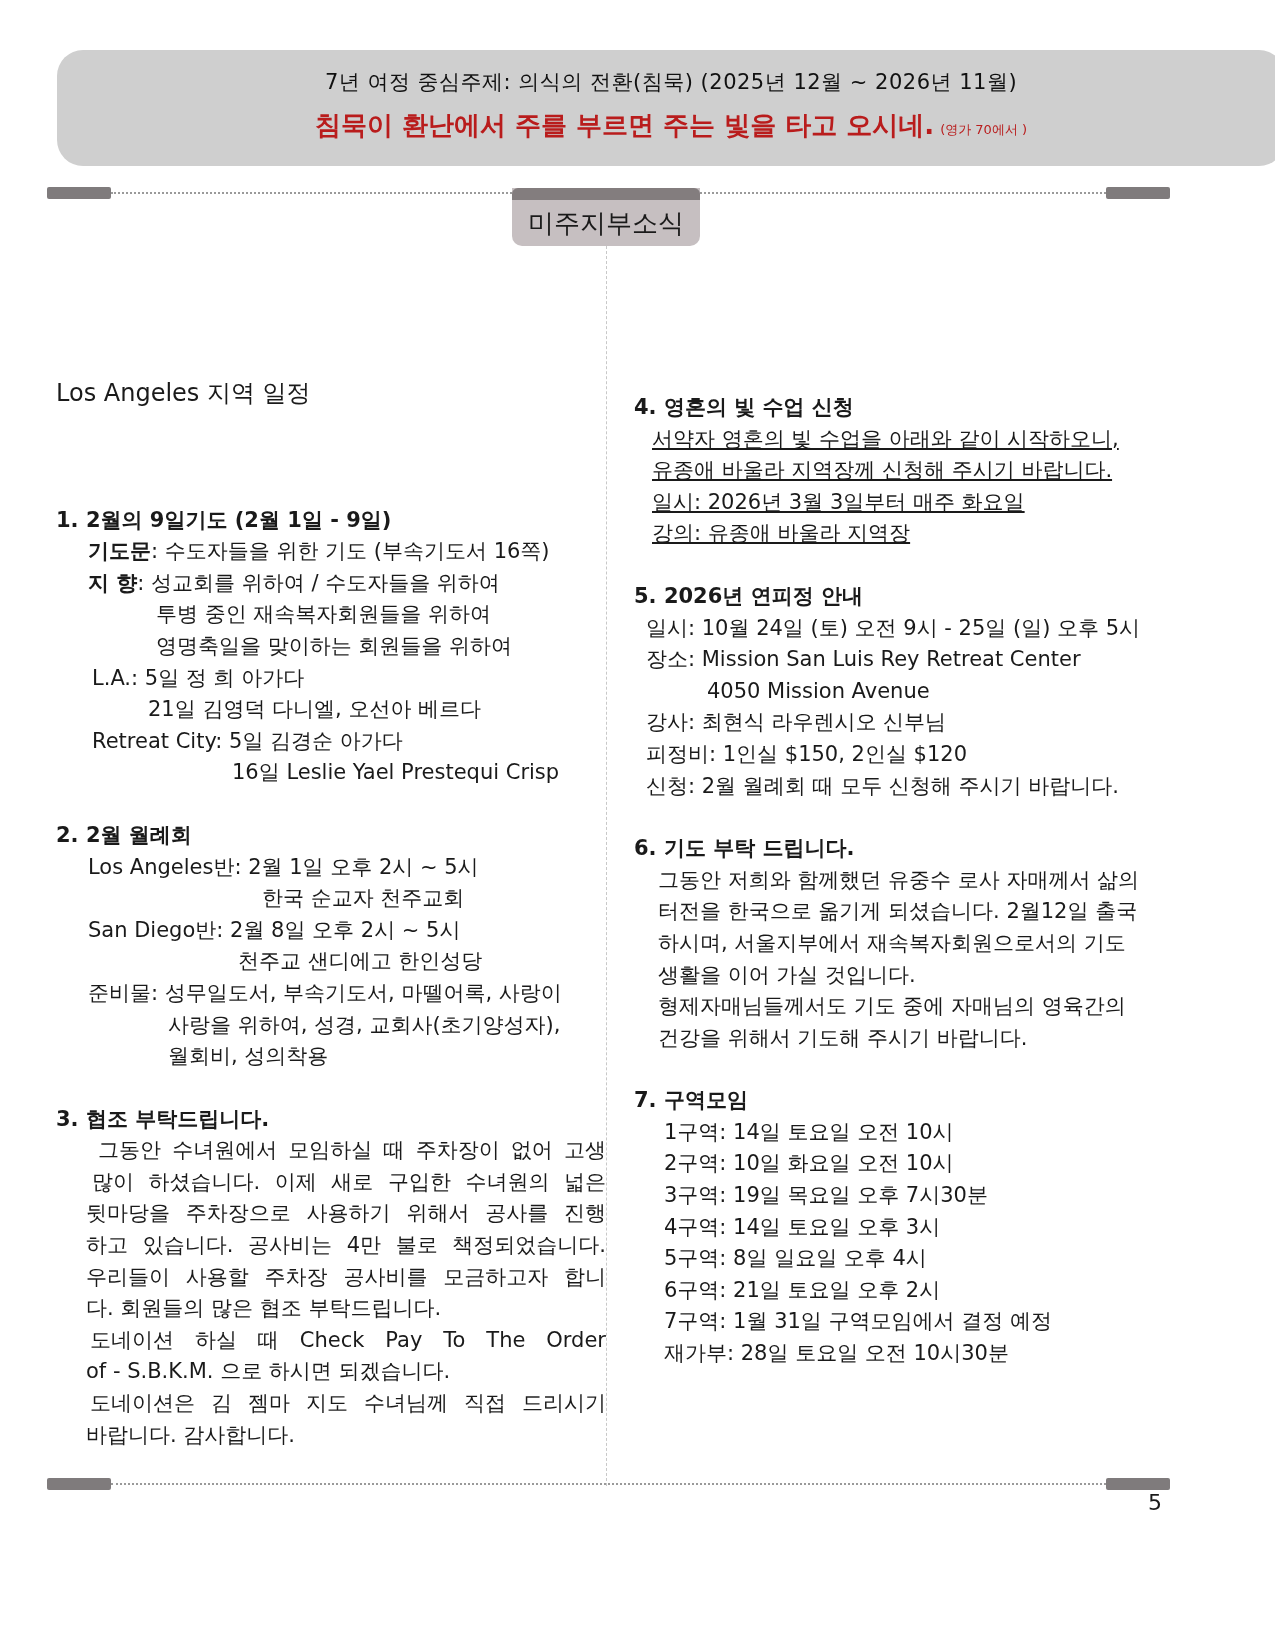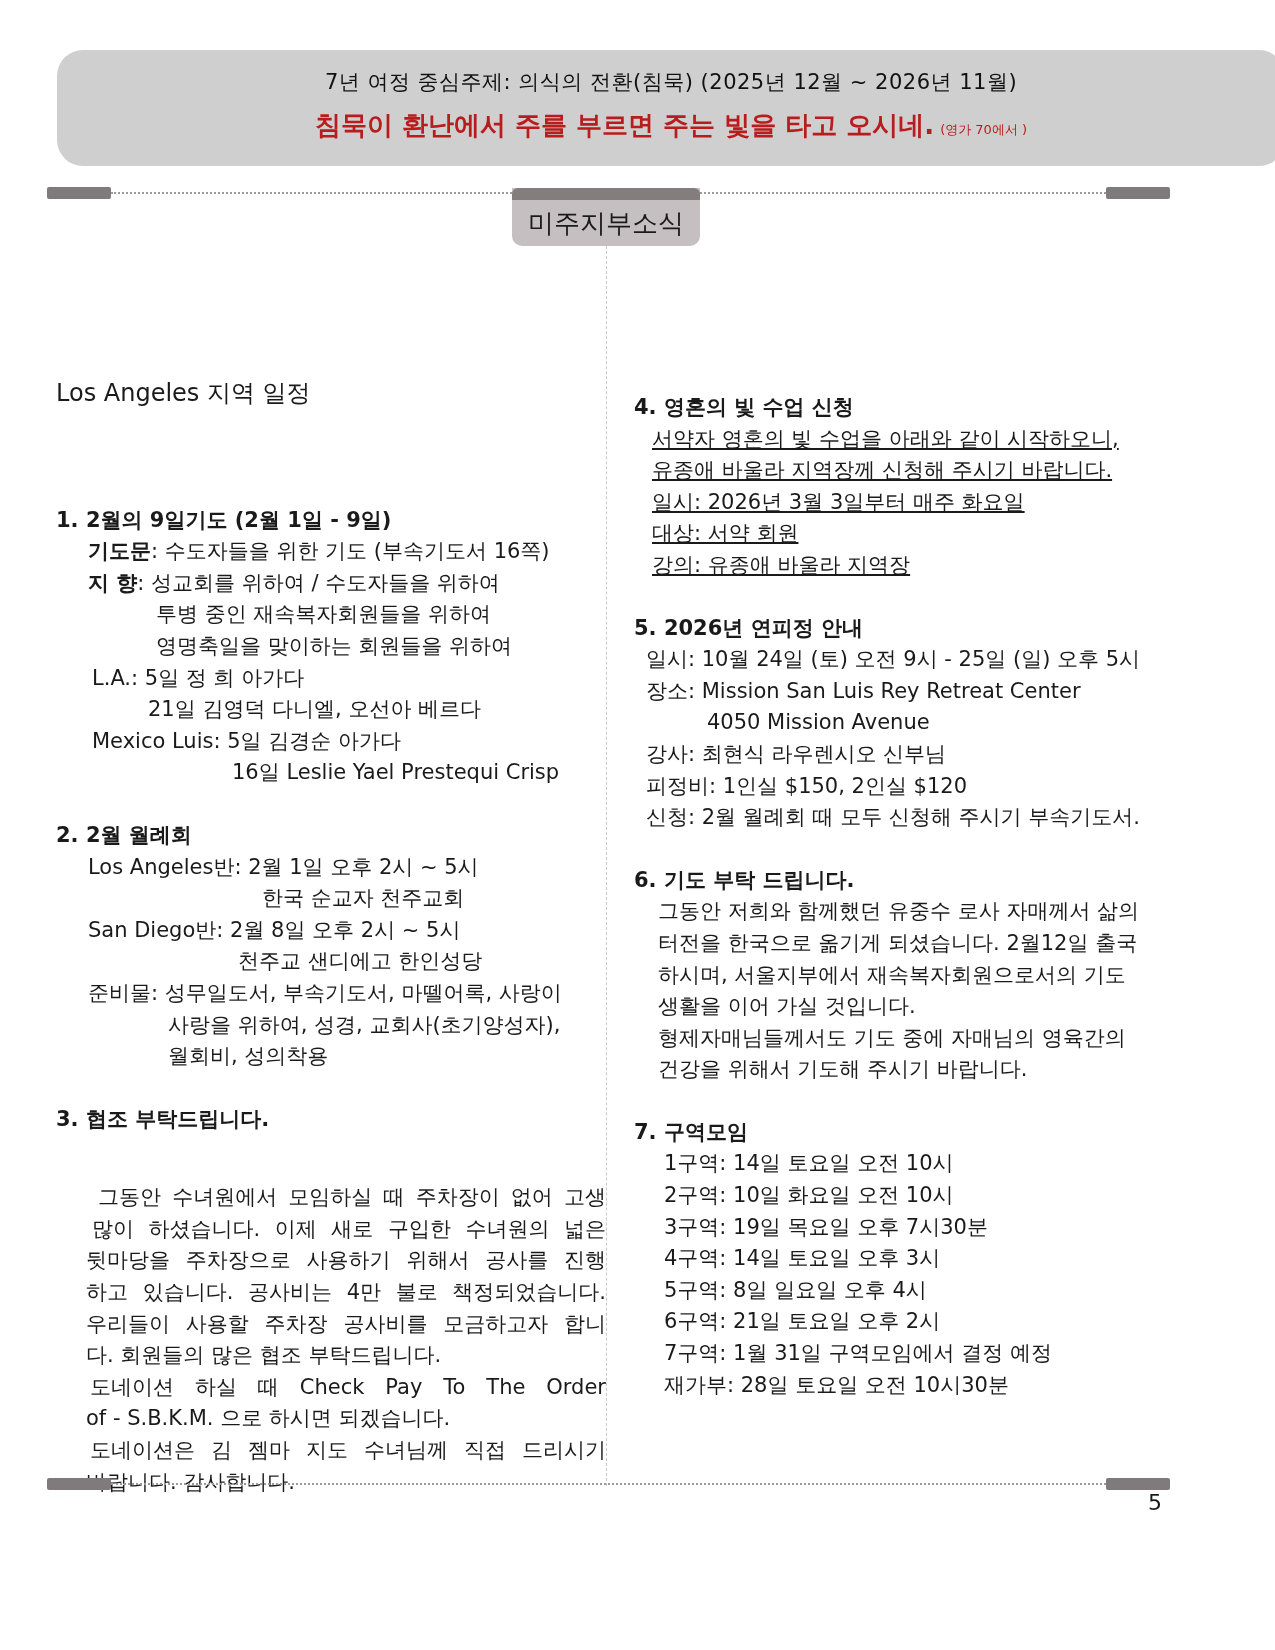--- a/index.html
+++ b/index.html
@@ -61,73 +61,72 @@
   <div style="height:95px"></div>
 
   <div>
     <span class="ln h">1.  2월의 9일기도 (2월 1일 - 9일)</span>
     <span class="ln ind1"><b>기도문</b><span>: 수도자들을 위한 기도 (부속기도서 16쪽)</span></span>
     <span class="ln ind1"><b>지  향</b><span>: 성교회를 위하여 / 수도자들을 위하여</span></span>
     <span class="ln" style="padding-left:100px">투병 중인 재속복자회원들을 위하여</span>
     <span class="ln" style="padding-left:100px">영명축일을 맞이하는 회원들을 위하여</span>
     <span class="ln" style="padding-left:36px"><span>L.A.</span><span>: 5일 정 희 아가다</span></span>
     <span class="ln" style="padding-left:92px">21일 김영덕 다니엘, 오선아 베르다</span>
-    <span class="ln" style="padding-left:36px"><span>Mexico Luis</span><span>: 5일 김경순 아가다</span></span>
+    <span class="ln" style="padding-left:36px"><span>Retreat City</span><span>: 5일 김경순 아가다</span></span>
     <span class="ln" style="padding-left:176px">16일 Leslie Yael Prestequi Crisp</span>
   </div>
   <div class="gap"></div>
 
   <div>
     <span class="ln h">2. 2월 월례회</span>
     <span class="ln ind1"><span>Los Angeles반</span><span>: 2월 1일 오후 2시 ~ 5시</span></span>
     <span class="ln" style="padding-left:206px">한국 순교자 천주교회</span>
     <span class="ln ind1"><span>San Diego반</span><span>: 2월 8일 오후 2시 ~ 5시</span></span>
     <span class="ln" style="padding-left:182px">천주교 샌디에고 한인성당</span>
     <span class="ln ind1"><span>준비물</span><span>: 성무일도서, 부속기도서, 마뗄어록, 사랑이</span></span>
     <span class="ln" style="padding-left:112px">사랑을 위하여, 성경, 교회사(초기양성자),</span>
     <span class="ln" style="padding-left:112px">월회비, 성의착용</span>
   </div>
   <div class="gap"></div>
 
   <div>
     <span class="ln h">3. 협조 부탁드립니다.</span>
-    <div style="padding-left:30px; width:520px;margin-top:47px;">
+    <div style="padding-left:30px; width:520px;">
       <span class="ln just" style="padding-left:12px"> 그동안 수녀원에서 모임하실 때 주차장이 없어 고생</span>
       <span class="ln just" style="padding-left:6px">많이 하셨습니다. 이제 새로 구입한 수녀원의 넓은</span>
       <span class="ln just">뒷마당을 주차장으로 사용하기 위해서 공사를 진행</span>
       <span class="ln just">하고 있습니다. 공사비는 4만 불로 책정되었습니다.</span>
       <span class="ln just">우리들이 사용할 주차장 공사비를 모금하고자 합니</span>
       <span class="ln">다. 회원들의 많은 협조 부탁드립니다.</span>
       <span class="ln just" style="padding-left:4px"> 도네이션 하실 때 Check Pay To The Order</span>
       <span class="ln">of - S.B.K.M. 으로 하시면 되겠습니다.</span>
       <span class="ln just" style="padding-left:4px"> 도네이션은 김 젬마 지도 수녀님께 직접 드리시기</span>
       <span class="ln">바랍니다. 감사합니다.</span>
     </div>
   </div>
 </div>
 
 <div class="col right">
   <div>
     <span class="ln h">4. 영혼의 빛 수업 신청</span>
     <span class="ln ind2">서약자 영혼의 빛 수업을 아래와 같이 시작하오니,</span>
     <span class="ln ind2">유종애 바울라 지역장께 신청해 주시기 바랍니다.</span>
     <span class="ln ind2">일시: 2026년 3월 3일부터 매주 화요일</span>
-    <span class="ln ind2">대상: 서약 회원</span>
     <span class="ln ind2">강의: 유종애 바울라 지역장</span>
   </div>
   <div class="gap"></div>
 
   <div>
     <span class="ln h">5. 2026년 연피정 안내</span>
     <span class="ln" style="padding-left:12px">일시: 10월 24일 (토) 오전 9시 - 25일 (일) 오후 5시</span>
     <span class="ln" style="padding-left:12px">장소: Mission San Luis Rey Retreat Center</span>
     <span class="ln" style="padding-left:73px">4050 Mission Avenue</span>
     <span class="ln" style="padding-left:12px">강사: 최현식 라우렌시오 신부님</span>
     <span class="ln" style="padding-left:12px">피정비: 1인실 $150,  2인실 $120</span>
-    <span class="ln" style="padding-left:12px">신청: 2월 월례회 때 모두 신청해 주시기 부속기도서.</span>
+    <span class="ln" style="padding-left:12px">신청: 2월 월례회 때 모두 신청해 주시기 바랍니다.</span>
   </div>
   <div class="gap"></div>
 
   <div>
     <span class="ln h">6. 기도 부탁 드립니다.</span>
     <span class="ln" style="padding-left:24px">그동안 저희와 함께했던 유중수 로사 자매께서 삶의</span>
     <span class="ln" style="padding-left:24px">터전을 한국으로 옮기게 되셨습니다. 2월12일  출국</span>
     <span class="ln" style="padding-left:24px">하시며, 서울지부에서 재속복자회원으로서의 기도</span>
     <span class="ln" style="padding-left:24px">생활을 이어 가실 것입니다.</span>
     <span class="ln" style="padding-left:24px">형제자매님들께서도 기도 중에 자매님의 영육간의</span>

